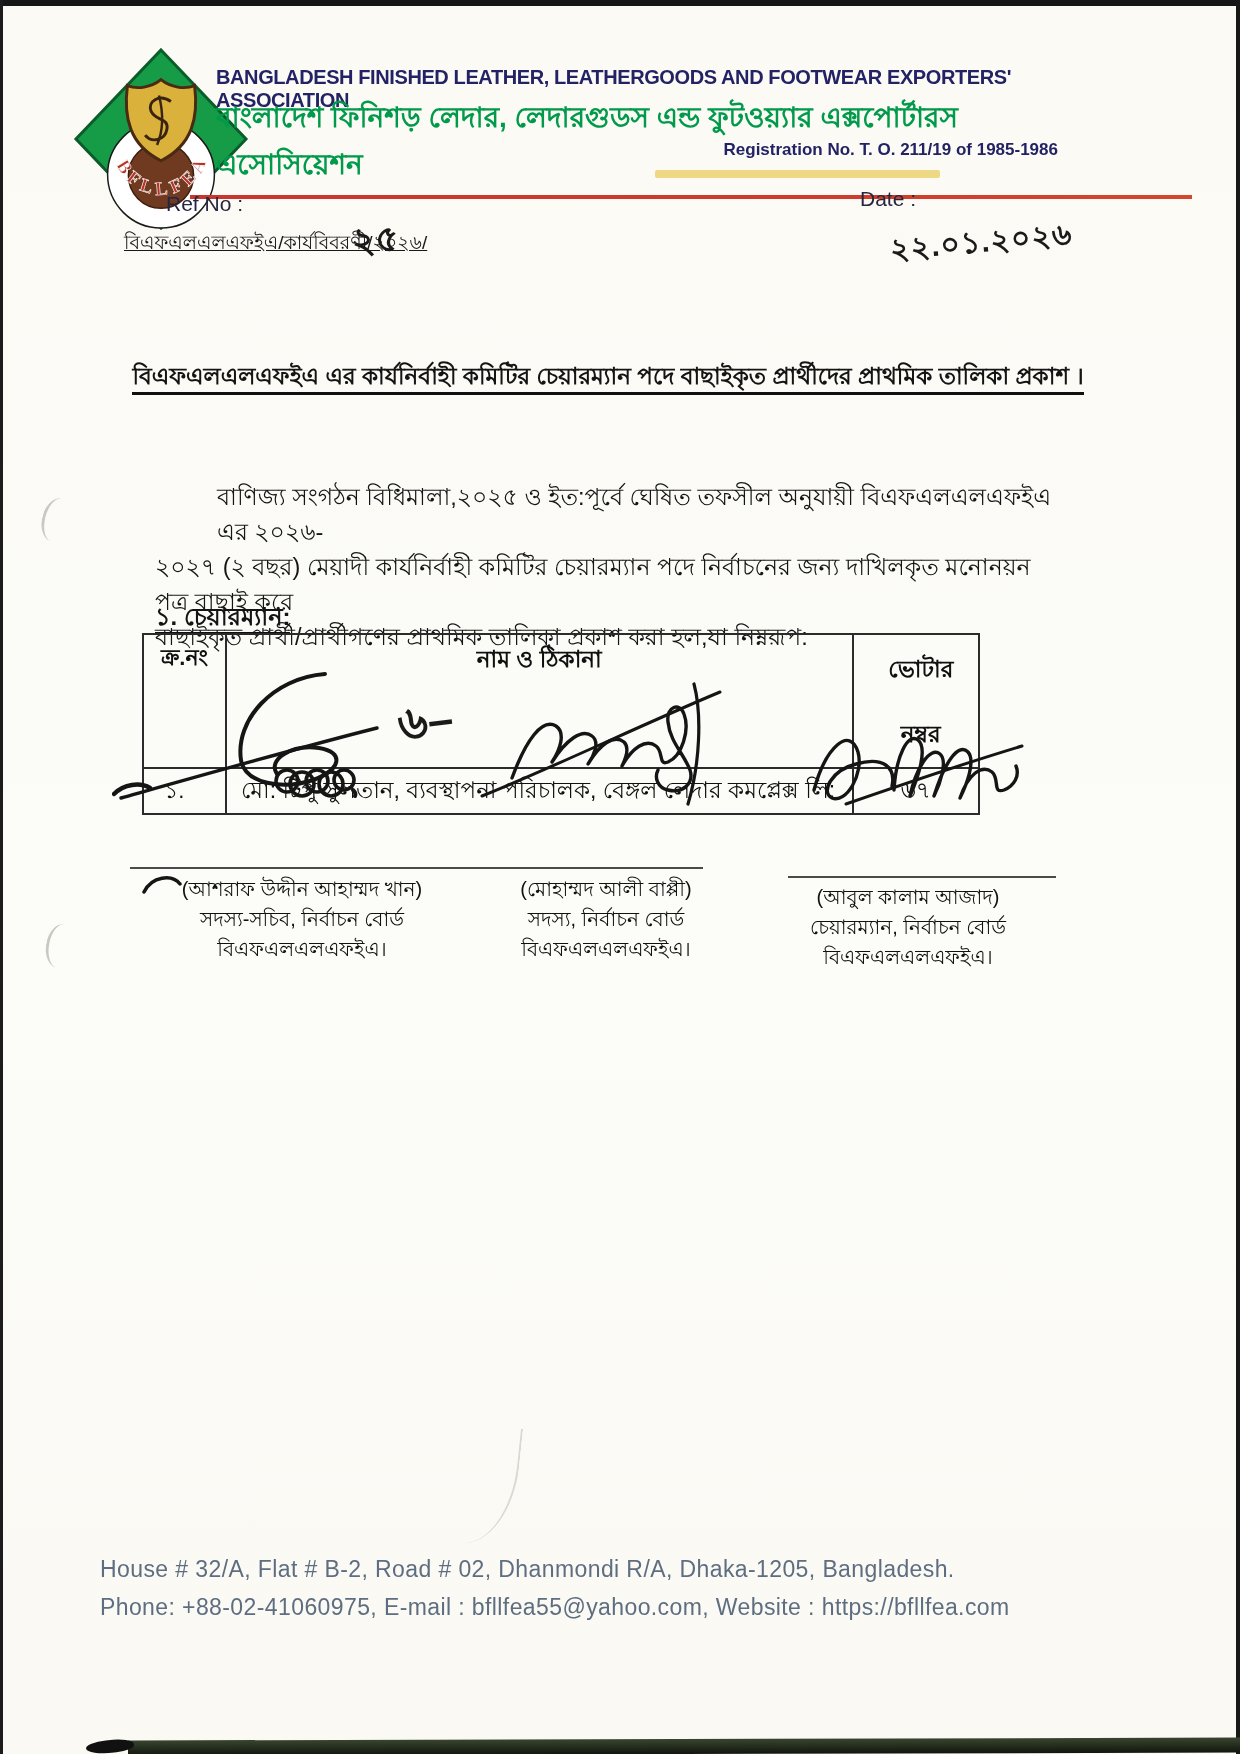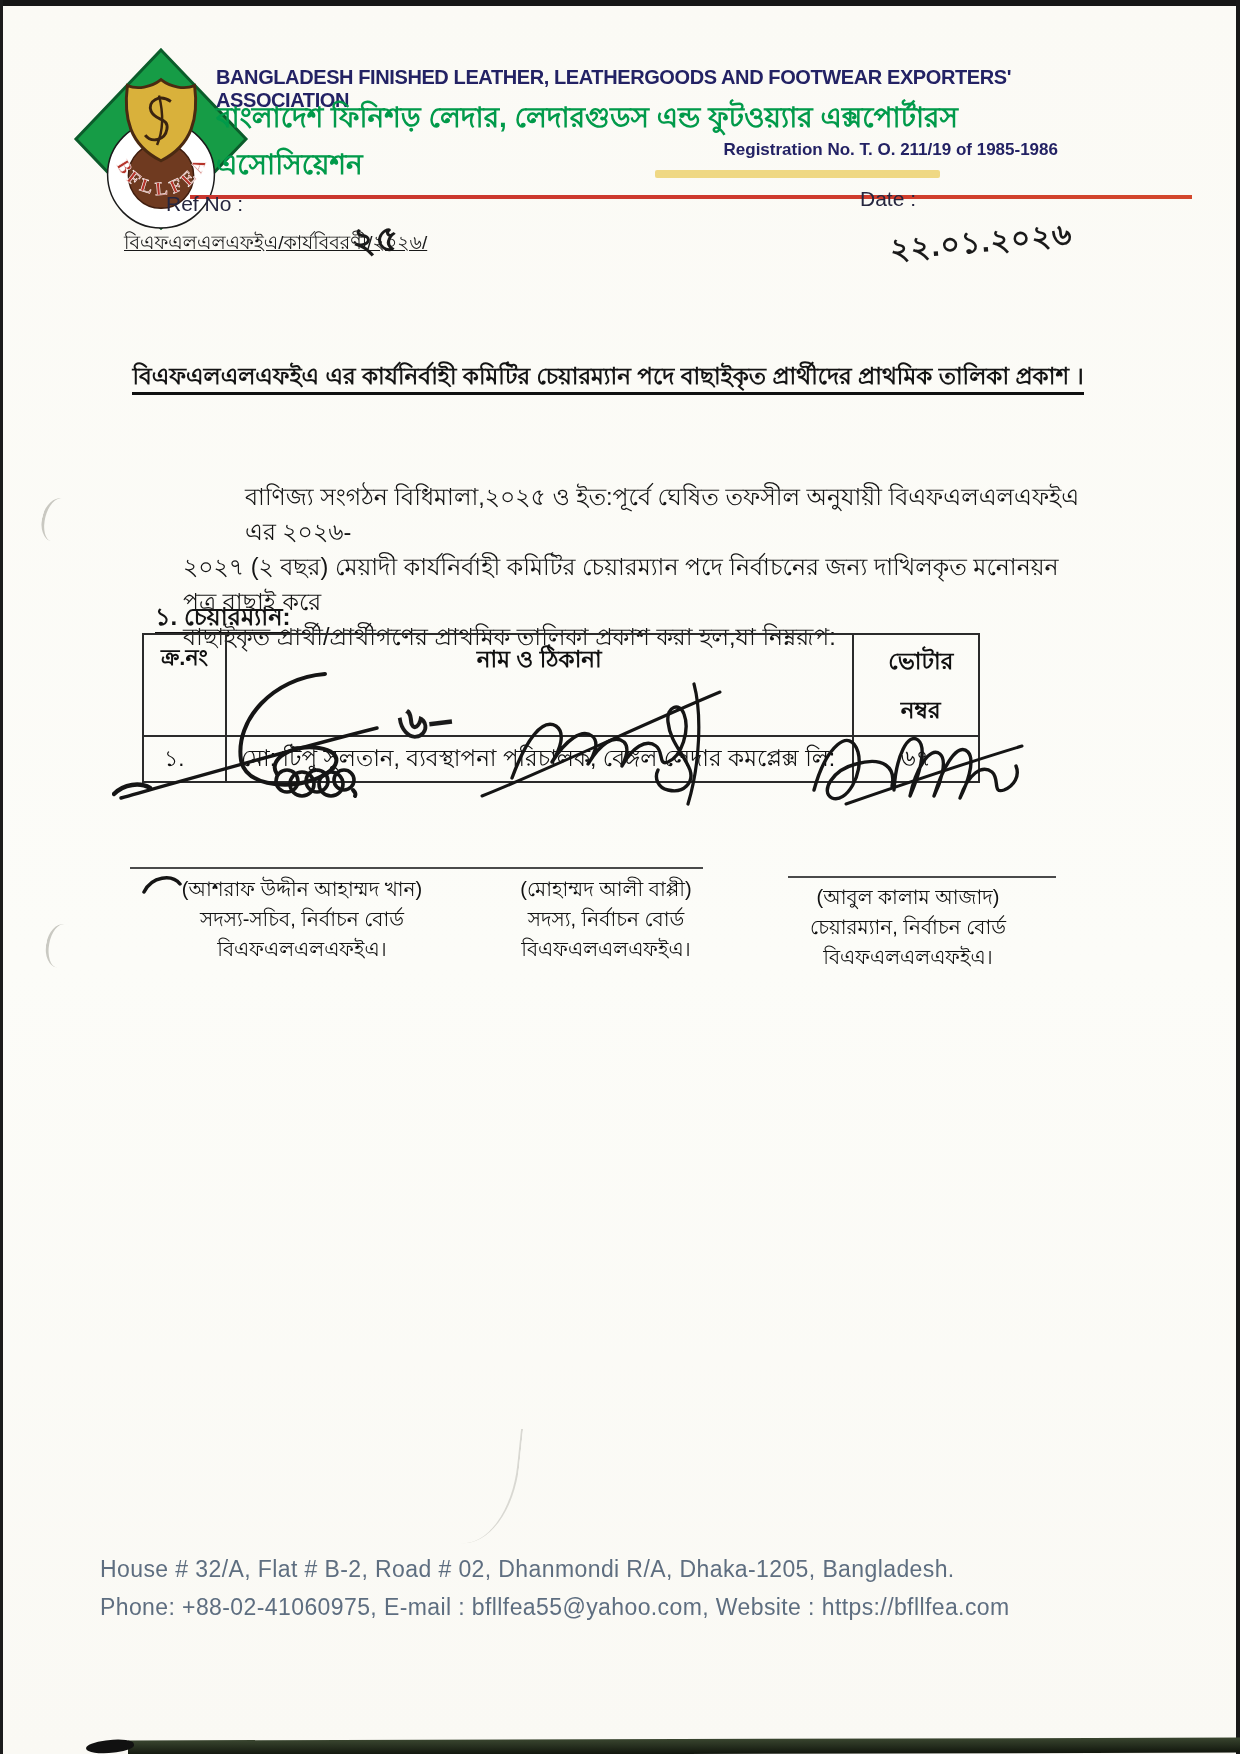--- a/index.html
+++ b/index.html
@@ -38,32 +38,32 @@
   
   .ref-label{position:absolute;left:166px;top:192px;font-size:21px;color:#26263f;}
   .ref-printed{position:absolute;left:124px;top:228px;font-size:19px;color:#181818;text-decoration:underline;}
   .date-label{position:absolute;left:860px;top:187px;font-size:21px;color:#26263f;}
   .hw{font-weight:bold;color:#1a1a1a;}
   .hw-ref{position:absolute;left:352px;top:212px;font-size:36px;transform:rotate(-4deg);}
   .hw-date{position:absolute;left:890px;top:218px;font-size:30px;transform:rotate(-5deg);letter-spacing:1px;}
   
   .subject{position:absolute;left:118px;top:358px;width:980px;text-align:center;font-size:23px;font-weight:bold;}
   .subject span{border-bottom:3px solid #101010;padding-bottom:3px;}
-  .bodytext{position:absolute;left:155px;top:480px;width:915px;font-size:23.5px;line-height:35px;color:#151515;margin-left:28px;}
+  .bodytext{position:absolute;left:155px;top:480px;width:915px;font-size:23.5px;line-height:35px;color:#151515;}
   .bodytext .l1{padding-left:62px;}
   .section{position:absolute;left:155px;top:598px;font-size:24px;font-weight:bold;}
   .section span{border-bottom:2.5px solid #101010;padding-bottom:2px;}
   
   table.roster{position:absolute;left:142px;top:633px;width:838px;border-collapse:collapse;
     font-size:23px;color:#101010;z-index:2;}
   table.roster th,table.roster td{border:2.4px solid #2b2b2b;}
   table.roster th{font-weight:bold;vertical-align:top;text-align:center;}
   th.c1{width:80px;padding-top:5px;font-size:22px;border-radius:10px;}
   th.c2{width:640px;padding-top:6px;height:62px;margin-top:12px;}
-  th.c3{width:116px;text-align:left;padding:2px 0 0 10px;white-space:pre-line;line-height:49px;font-size:23px;}
+  th.c3{width:116px;text-align:left;padding:2px 0 0 10px;white-space:pre-line;line-height:65px;font-size:23px;}
   td{height:42px;}
   td.c1{padding-left:20px;font-size:22px;}
   td.c2{padding-left:14px;}
   td.c3{text-align:center;}
   
   .sig{position:absolute;z-index:3;}
   .sig path,.sig circle.loop{fill:none;stroke:#151515;stroke-linecap:round;stroke-linejoin:round;}
   .hw-mark{position:absolute;left:398px;top:686px;font-size:46px;transform:rotate(-7deg);z-index:3;}
   .sigline{position:absolute;height:2px;background:#4a4a4a;z-index:1;}
   .sigline.a{left:130px;top:867px;width:573px;}

